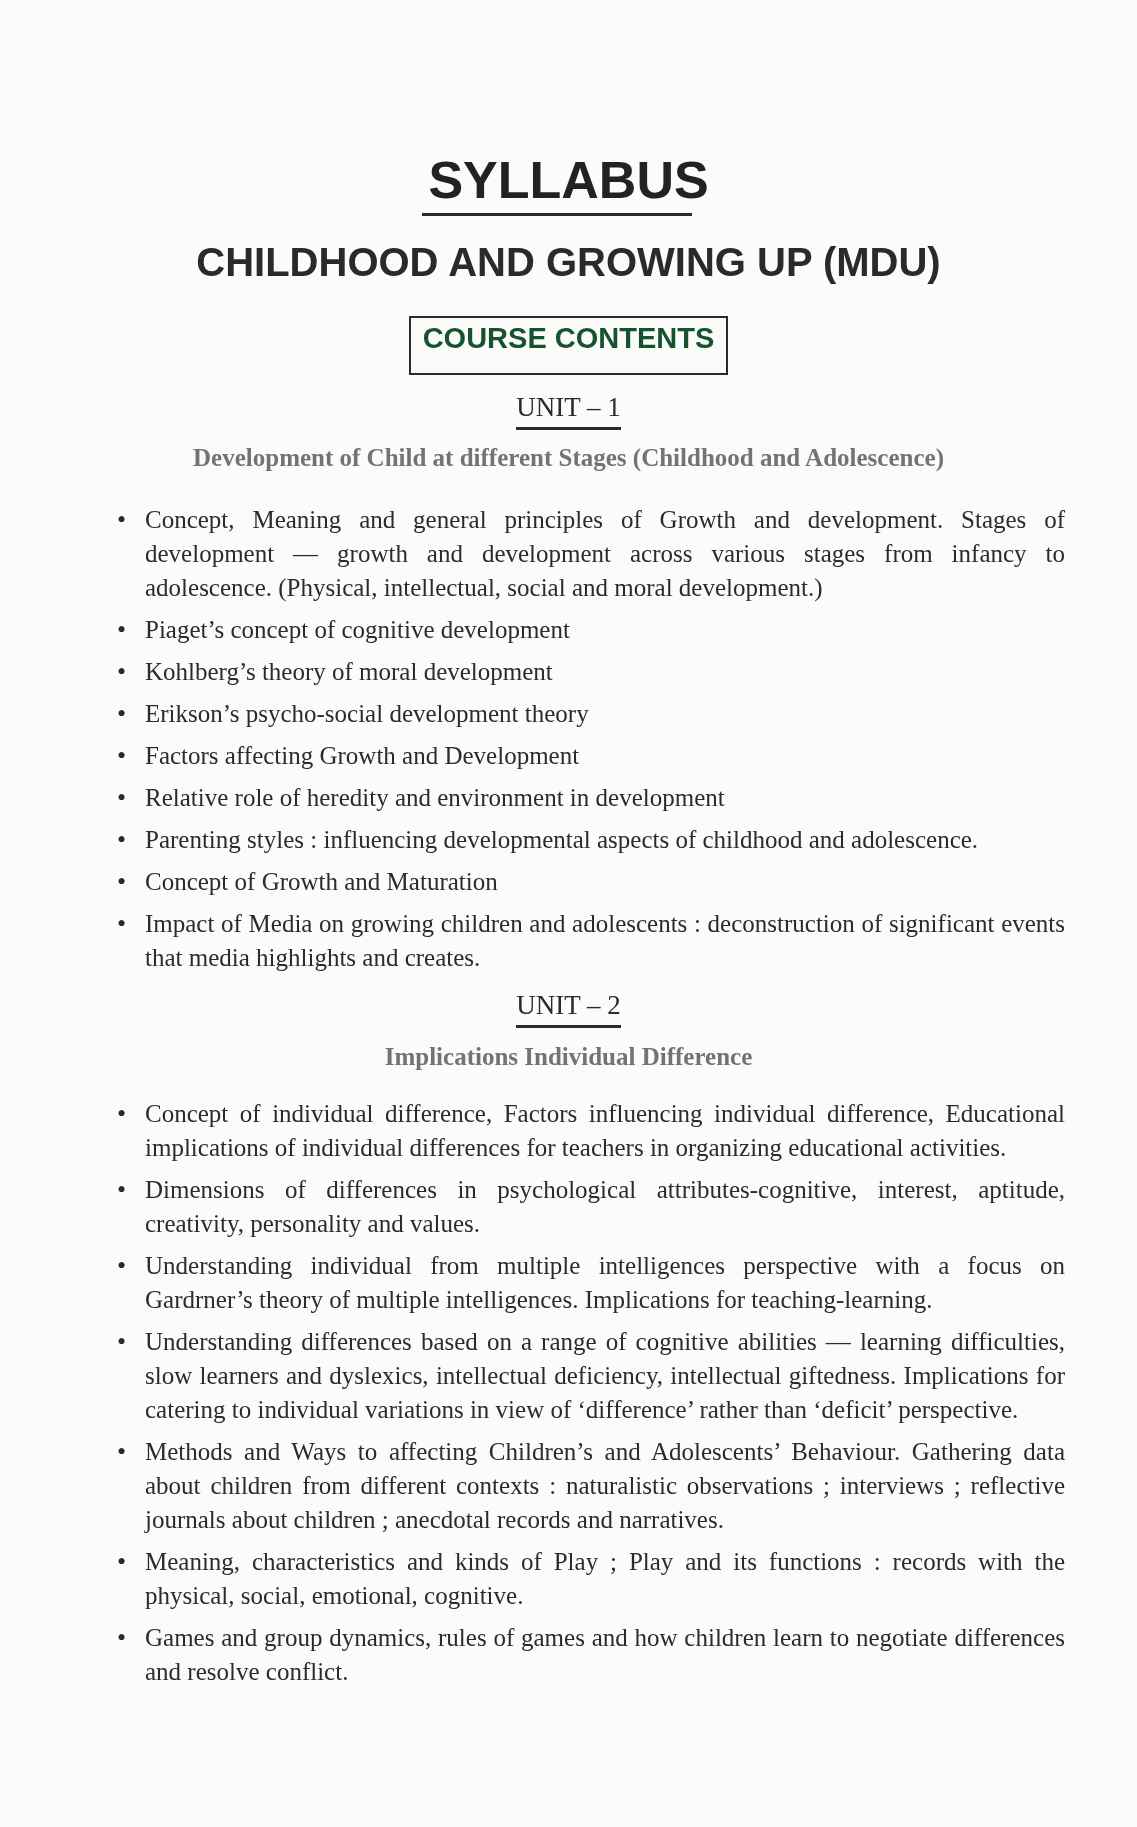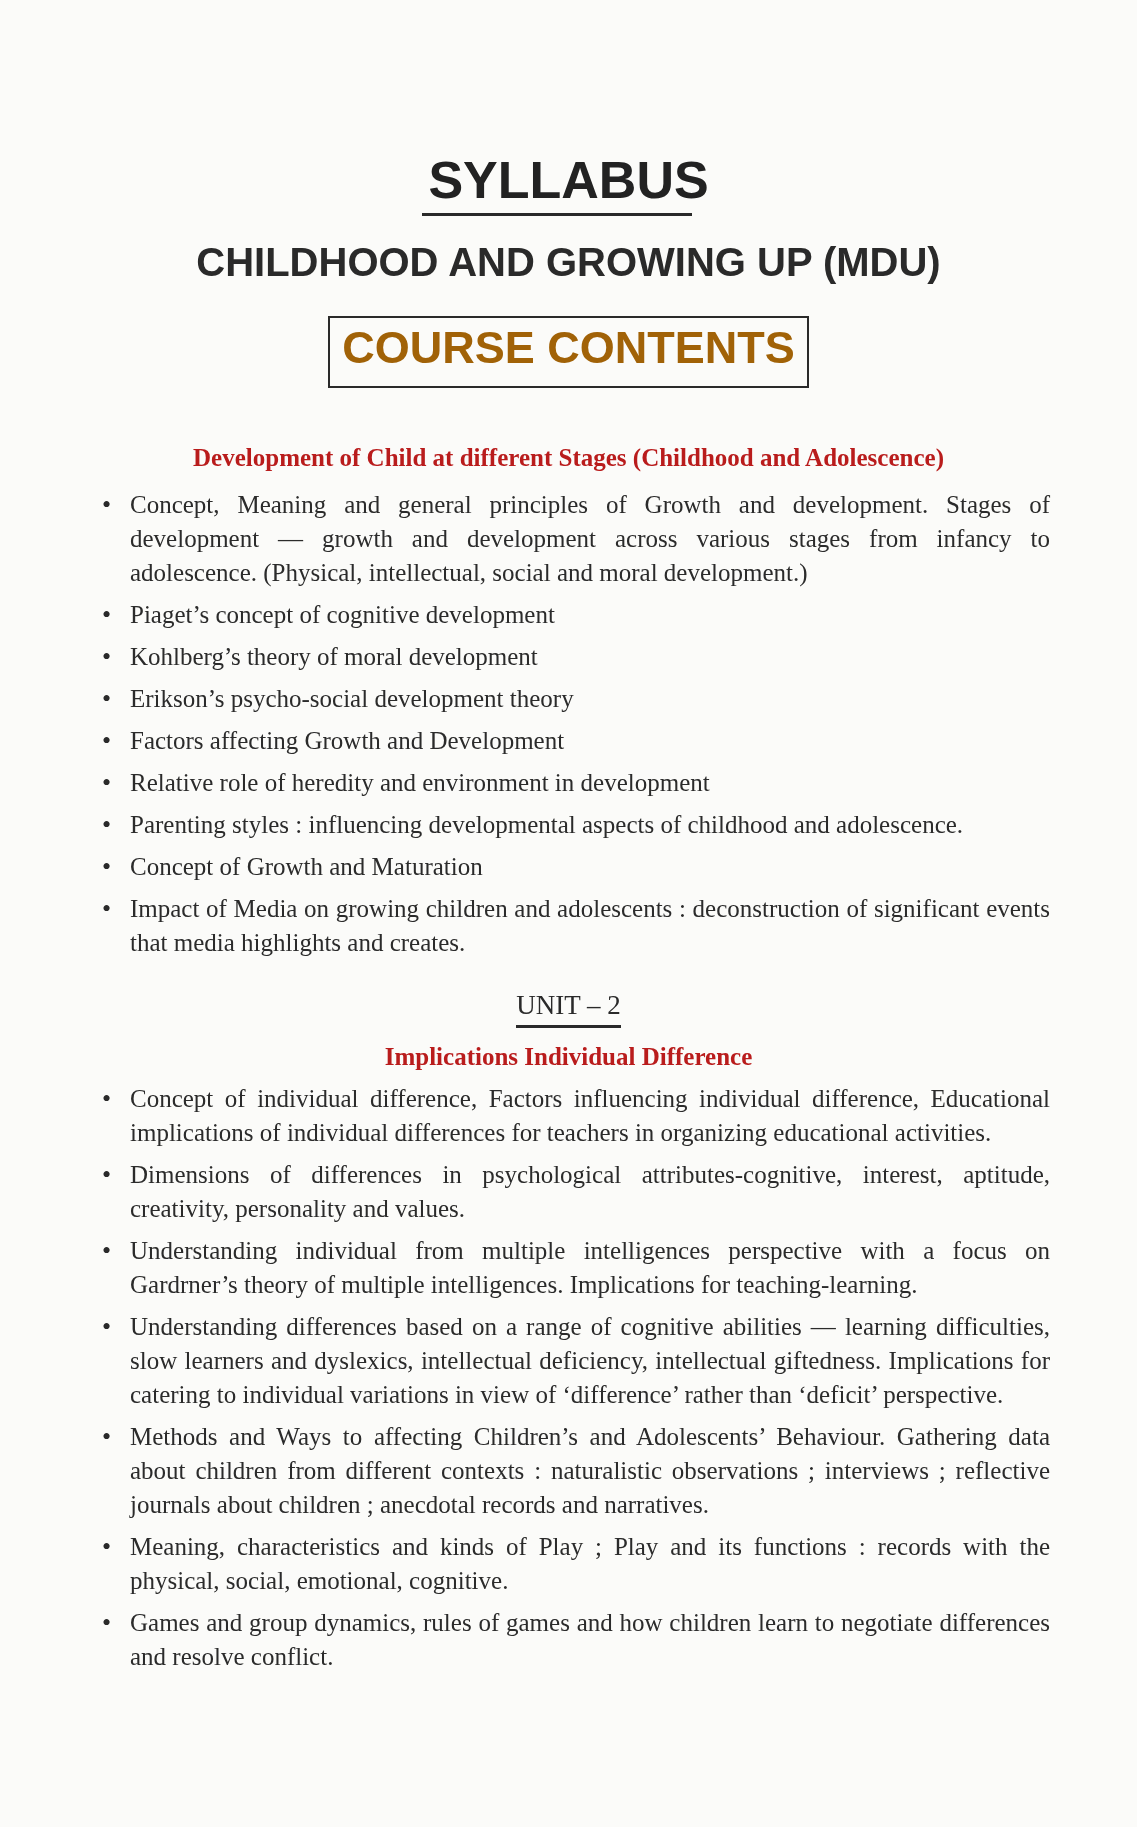--- a/index.html
+++ b/index.html
@@ -18,35 +18,35 @@
   .title-rule {
     position: absolute; top: 213px; left: 422px; width: 270px; height: 3px; background: #2a2a2a;
   }
   .subtitle {
     position: absolute; top: 240px; left: 0; width: 1137px;
     font-family: "Liberation Sans", "DejaVu Sans", sans-serif;
     font-weight: bold; font-size: 40px; color: #2a2a2a;
   }
   .boxed-wrap { position: absolute; top: 316px; left: 0; width: 1137px; text-align: center; }
   .boxed {
-    display: inline-block; border: 2px solid #2a2a2a; padding: 4px 12px 12px;
+    display: inline-block; border: 2px solid #2a2a2a; padding: 4px 12px 18px;
     font-family: "Liberation Sans", "DejaVu Sans", sans-serif;
-    font-weight: bold; font-size: 45px; color: #a16207;
+    font-weight: bold; font-size: 29px; color: #14532d;
   }
   .unit {
     position: absolute; left: 0; width: 1137px; text-align: center;
     font-size: 27px; color: #2a2a2a;
   }
   .unit span { display: inline-block; border-bottom: 3px solid #2a2a2a; padding-bottom: 4px; }
   .section-head {
     position: absolute; left: 0; width: 1137px; text-align: center;
-    font-weight: bold; font-size: 25px; color: #b91c1c;
+    font-weight: bold; font-size: 25px; color: #737373;
   }
   ul.bullets {
-    position: absolute; left: 100px; width: 950px; margin: 0; padding: 0; list-style: none; font-family: Liberation Serif, serif;
+    position: absolute; left: 100px; width: 950px; margin: 15px; padding: 0; list-style: none; font-family: Liberation Serif, serif;
   }
   ul.bullets li {
     position: relative; padding-left: 30px; font-size: 25px; line-height: 34px;
     margin-bottom: 8px; text-align: justify; color: #2b2b2b;
   }
   ul.bullets li::before {
     content: "\2022"; position: absolute; left: 2px; top: 0; font-size: 26px; color: #2a2a2a;
   }
 </style>
 </head>
@@ -56,20 +56,23 @@
 
   <div class="title center">SYLLABUS</div>
   <div class="title-rule"></div>
 
   <div class="subtitle center">CHILDHOOD AND GROWING UP (MDU)</div>
 
   <div class="boxed-wrap">
     <div class="boxed">COURSE CONTENTS</div>
   </div>
 
+  <div class="unit" style="top:392px;">
+    <span>UNIT – 1</span>
+  </div>
   <div class="section-head" style="top:444px;">Development of Child at different Stages (Childhood and Adolescence)</div>
 
   <ul class="bullets" style="top:488px;">
     <li>Concept, Meaning and general principles of Growth and development. Stages of development — growth and development across various stages from infancy to adolescence. (Physical, intellectual, social and moral development.)</li>
     <li>Piaget’s concept of cognitive development</li>
     <li>Kohlberg’s theory of moral development</li>
     <li>Erikson’s psycho-social development theory</li>
     <li>Factors affecting Growth and Development</li>
     <li>Relative role of heredity and environment in development</li>
     <li>Parenting styles : influencing developmental aspects of childhood and adolescence.</li>

